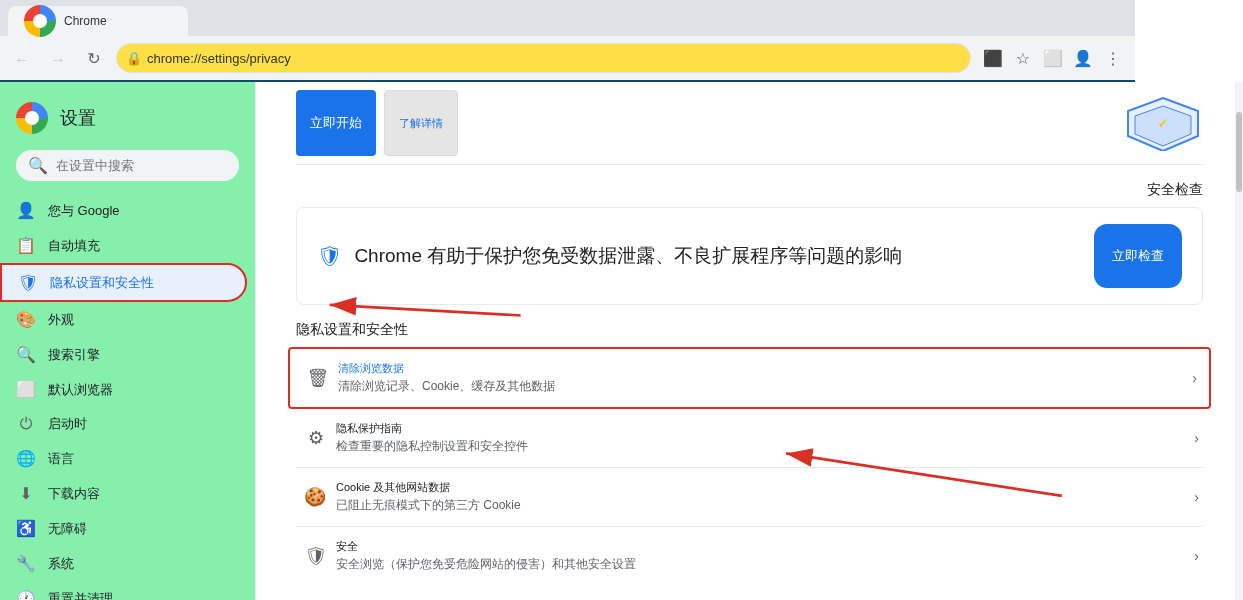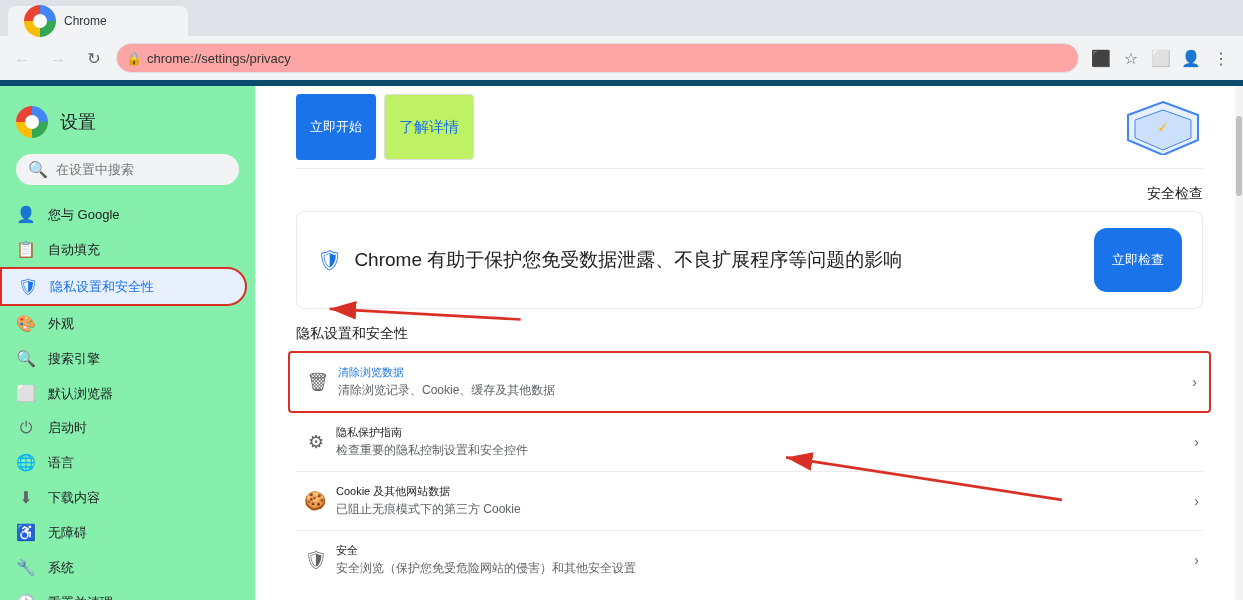--- a/index.html
+++ b/index.html
@@ -1,22 +1,22 @@
 <!DOCTYPE html>
 <html><head>
   <meta charset="utf-8">
   <style>
     * { margin: 0; padding: 0; box-sizing: border-box; }
     body { font-family: 'Microsoft YaHei', Arial, sans-serif; background: #fff; width: 1243px; height: 600px; overflow: hidden; }
 
     
     .browser-chrome {
-      width: 1243px;
+      width: 1135px;
       background: #f1f3f4;
-      border-bottom: 6px solid #0c4a6e;
+      border-bottom: 2px solid #0c4a6e;
     }
     .tab-bar {
       height: 36px;
       background: #dee1e6;
       display: flex;
       align-items: flex-end;
       padding-left: 8px;
     }
     .browser-tab {
       background: #f1f3f4;
@@ -60,21 +60,21 @@
       left: 10px;
       color: #5f6368;
       font-size: 13px;
       z-index: 1;
     }
     .address-bar-container input {
       width: 100%;
       height: 30px;
       border-radius: 15px;
       border: 1px solid #dfe1e5;
-      background: #fca5a5;
+      background: #fde047;
       padding: 0 40px 0 30px;
       font-size: 13px;
       color: #333;
       outline: none;
     }
     .toolbar-right {
       display: flex;
       align-items: center;
       gap: 2px;
     }
@@ -161,26 +161,26 @@
     .btn-blue-sm {
       background: #1a73e8;
       color: #fff;
       border: none;
       border-radius: 4px;
       padding: 24px 14px;
       font-size: 13px;
       cursor: pointer;
     }
     .btn-outline-sm {
-      background: #bef264;
+      background: #e5e5e5;
       color: #1a73e8;
       border: 1px solid #dadce0;
       border-radius: 4px;
       padding: 6px 14px;
-      font-size: 15px;
+      font-size: 11px;
       cursor: pointer;
     }
 
     
     .section-title {
       font-size: 14px;
       font-weight: 500;
       color: #202124;
       margin: 16px 0 8px 0;
       text-align: right;

